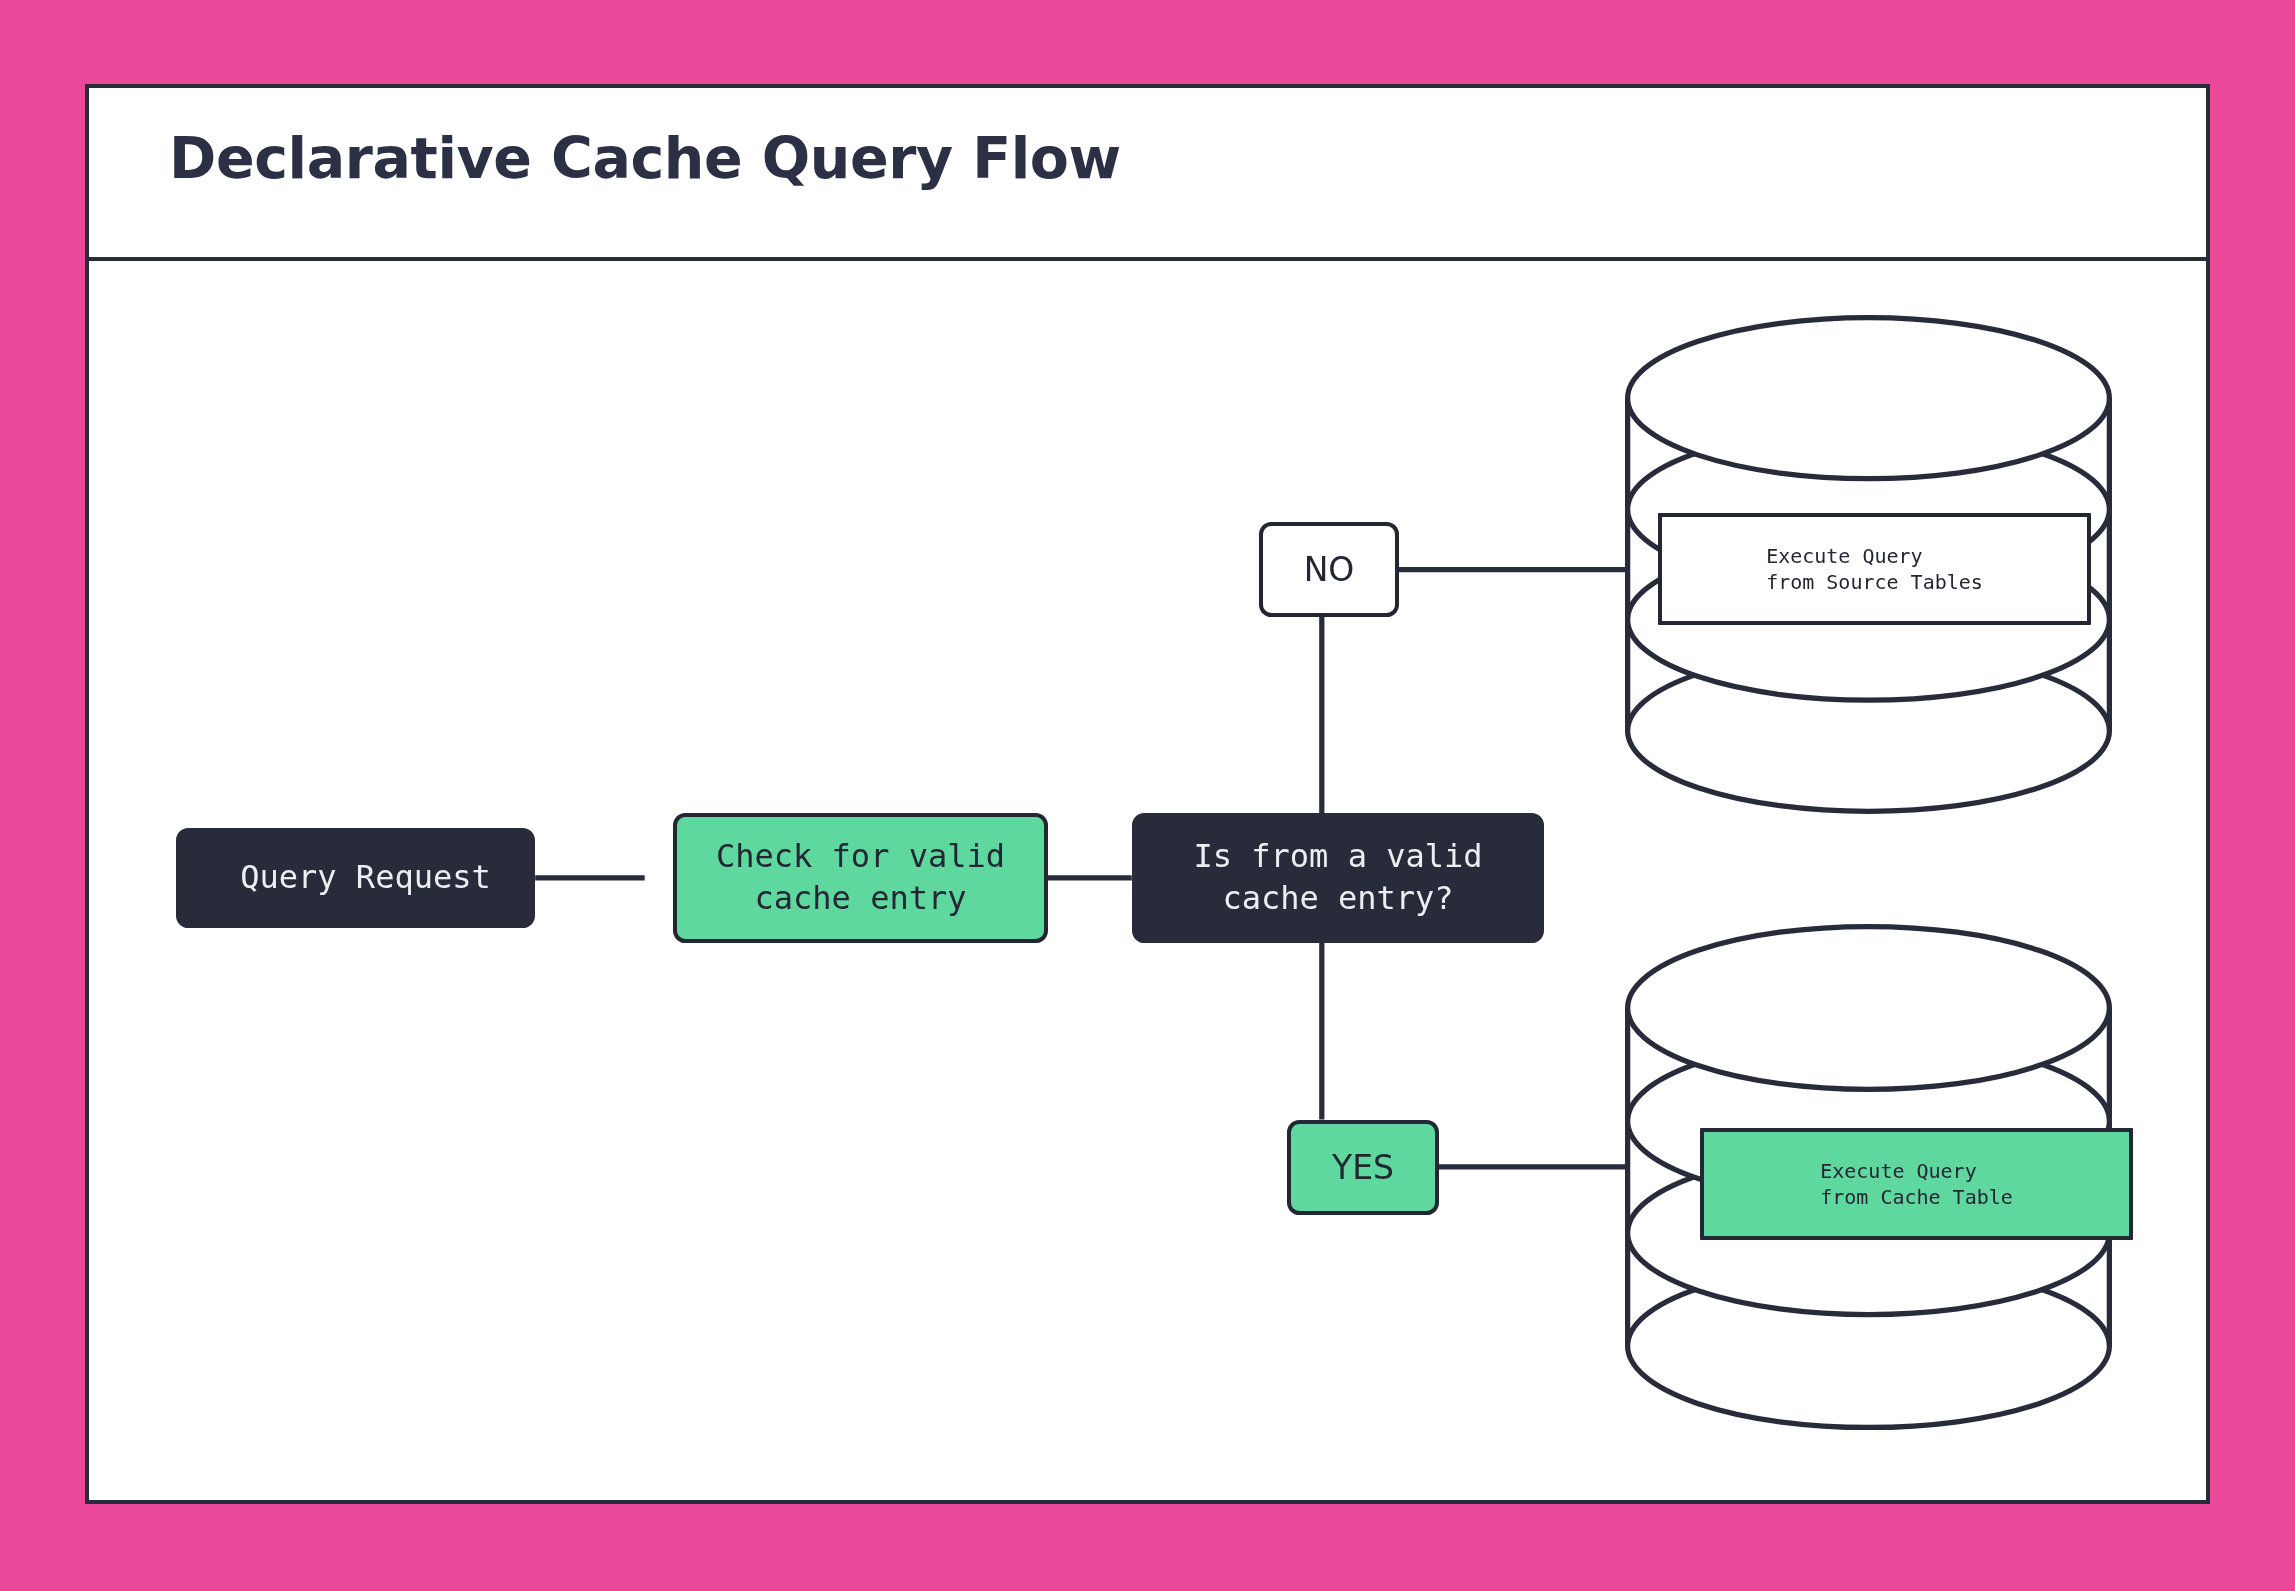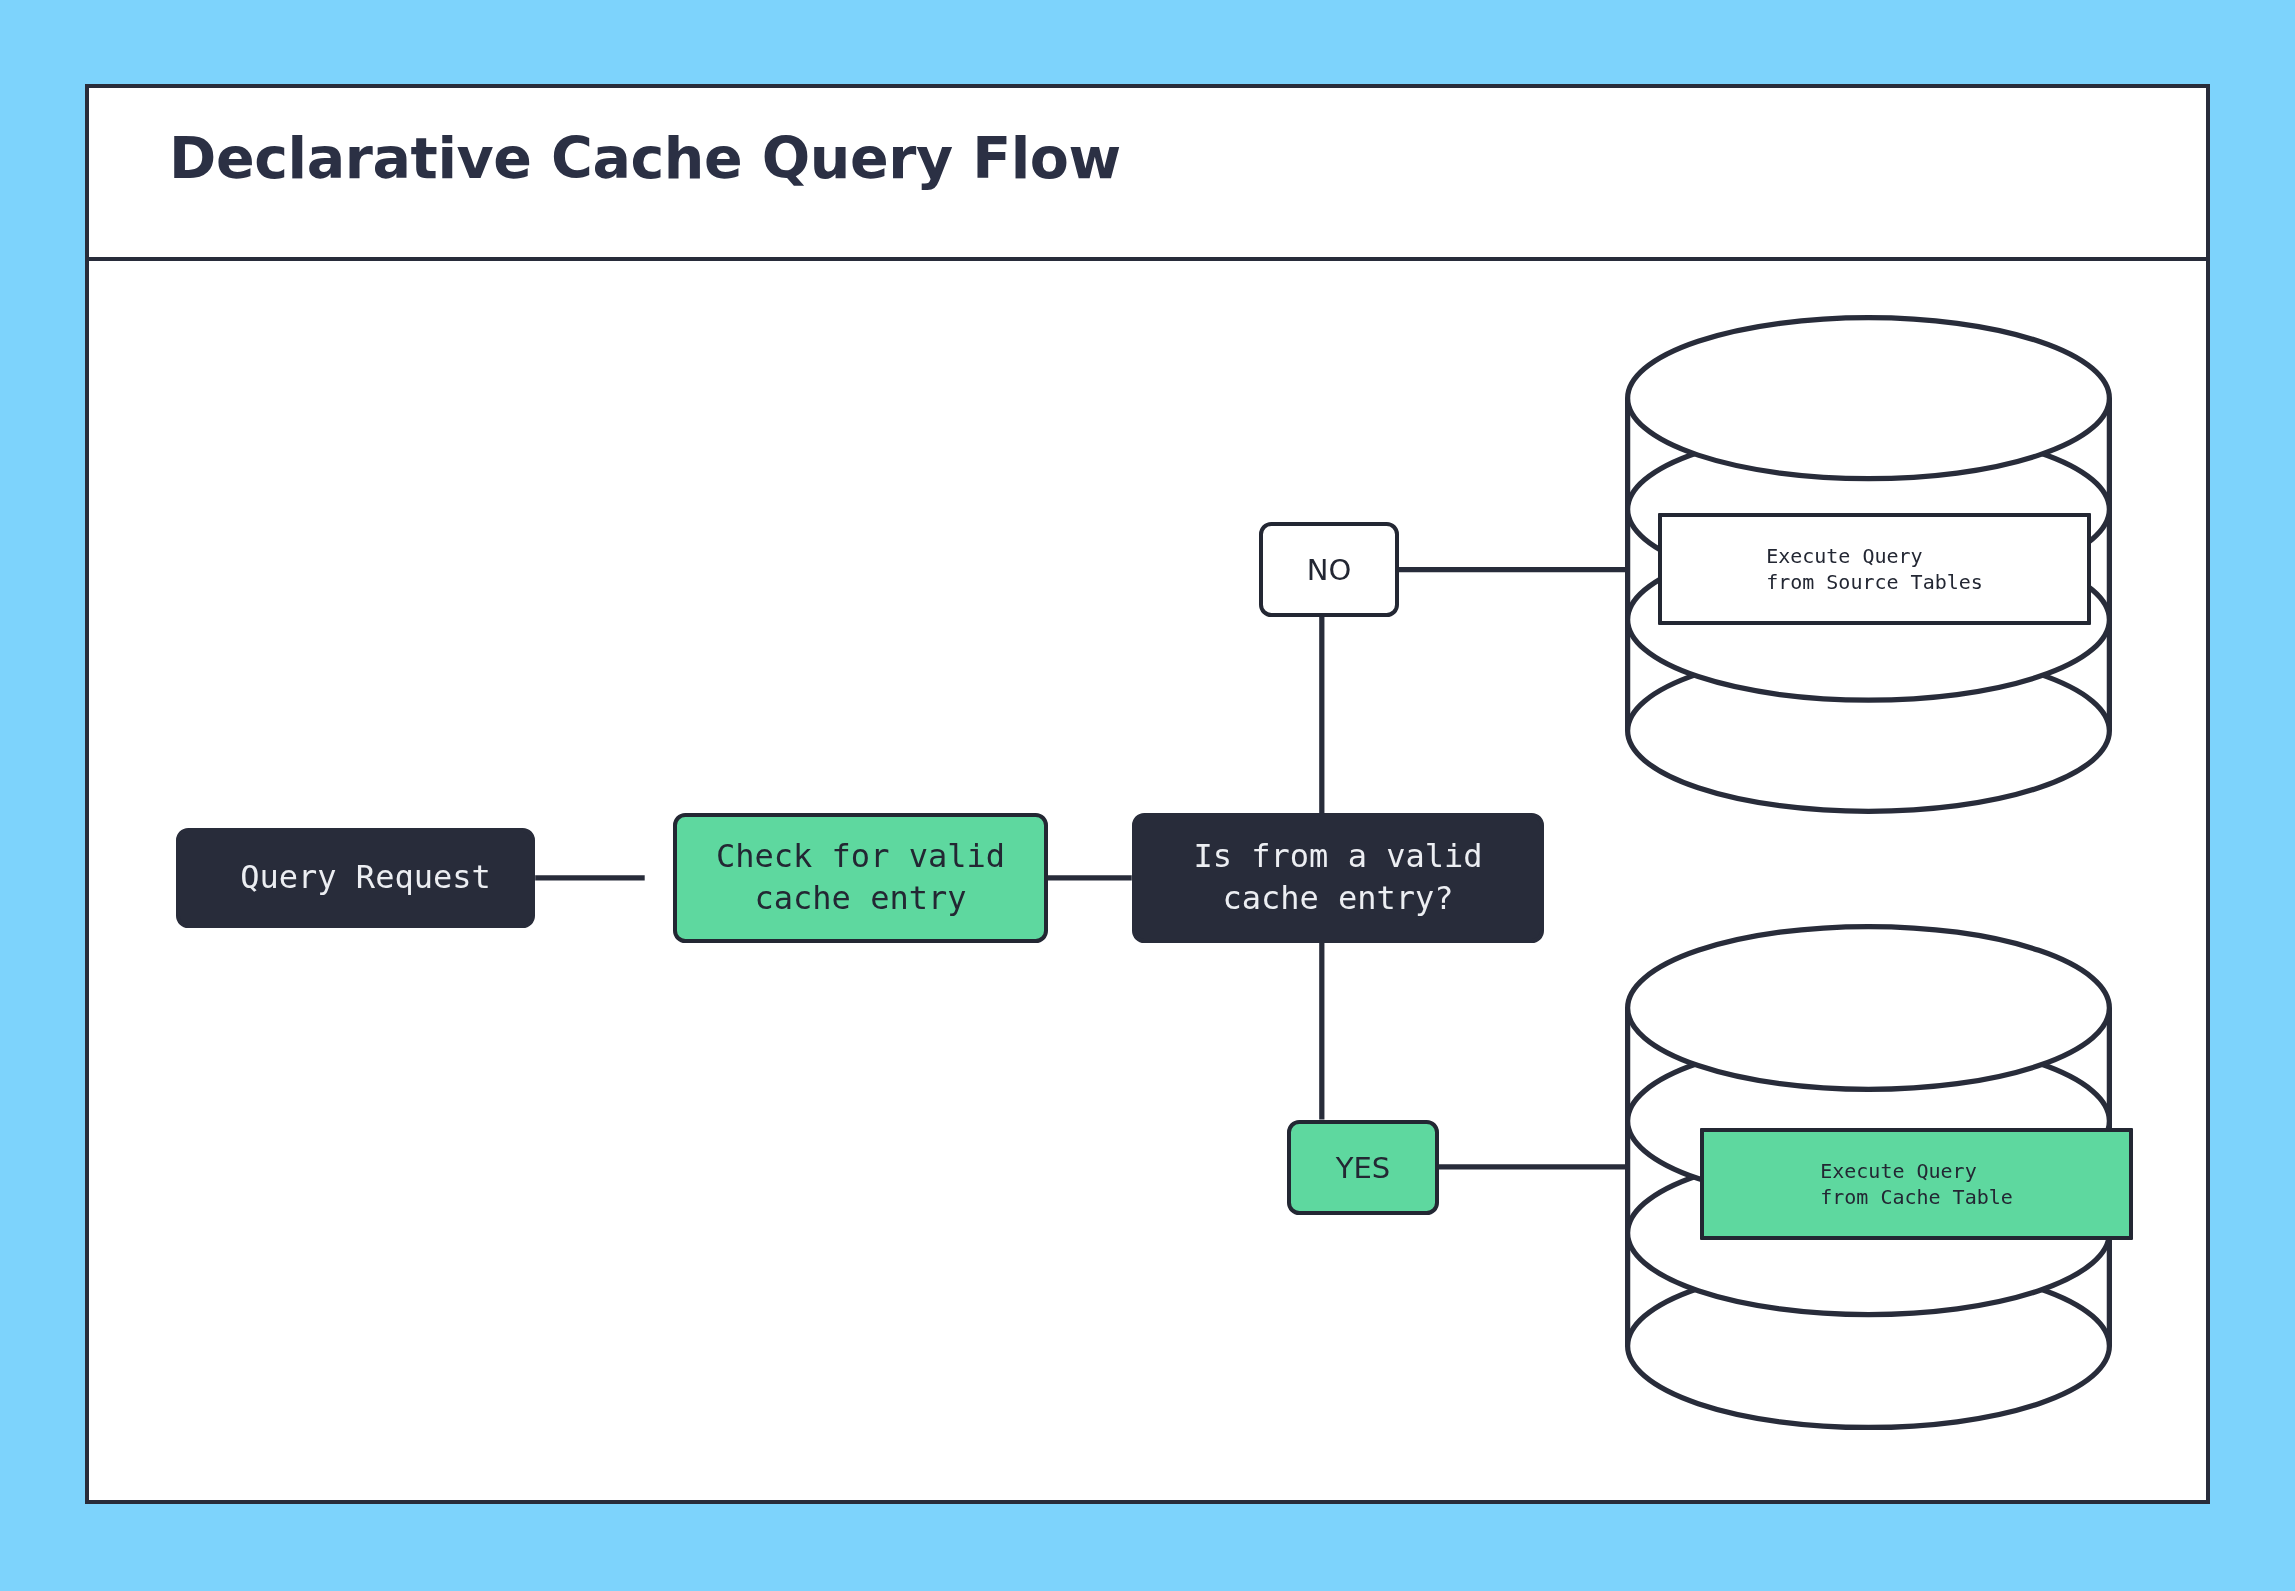--- a/index.html
+++ b/index.html
@@ -10,21 +10,21 @@
   body {
     width: 2295px;
     height: 1591px;
     font-family: "Liberation Sans", sans-serif;
     overflow: hidden;
   }
   #canvas {
     position: relative;
     width: 2295px;
     height: 1591px;
-    background: #7dd3fc;
+    background: #ec4899;
   }
 
   
   .frame {
     position: absolute;
     left: 85px;
     top: 84px;
     width: 2125px;
     height: 1420px;
     border: 4.4px solid #282c3a;
@@ -100,21 +100,21 @@
 
   
   .branch-label {
     position: absolute;
     box-sizing: border-box;
     display: flex;
     align-items: center;
     justify-content: center;
     border-radius: 12.3px;
     font-family: "DejaVu Sans", sans-serif;
-    font-size: 29px;
+    font-size: 33px;
     font-weight: 500;
   }
   #label-no  { left: 1259px; top: 522px;  width: 140px; height: 95px; }
   #label-yes { left: 1259px; top: 1120px; width: 152px; height: 95px; }
 
   
   .cylinder {
     position: absolute;
   }
   #cyl-source { left: 1625px; top: 315px;  width: 487px; height: 499px; }

